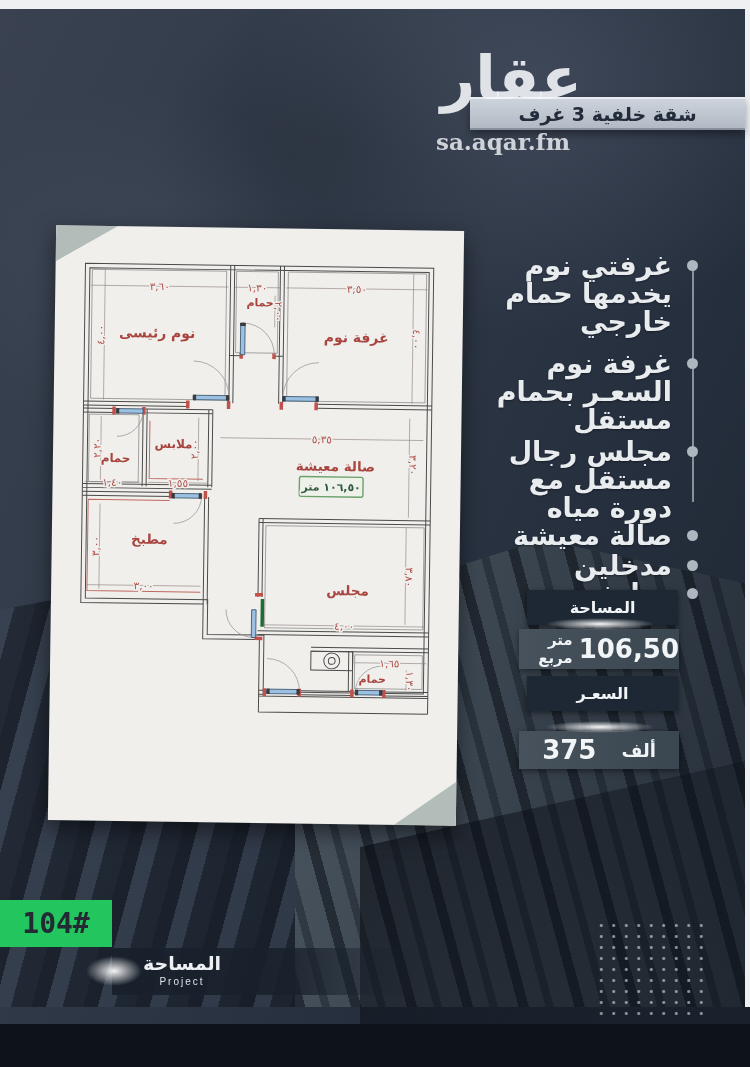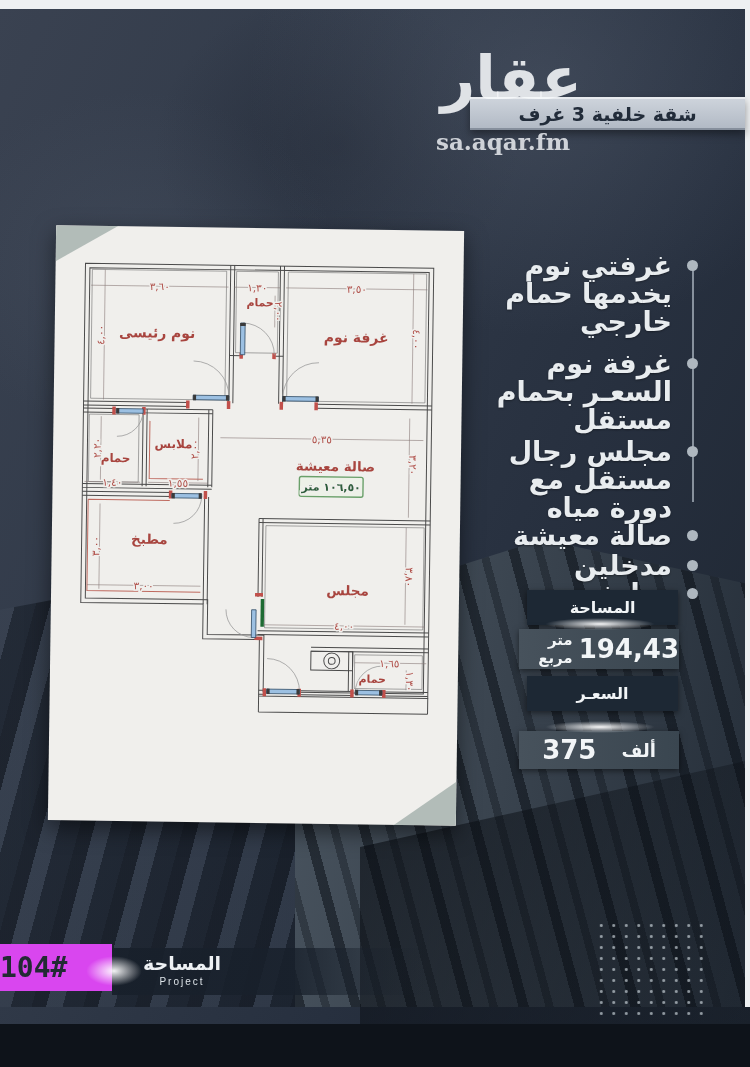--- a/index.html
+++ b/index.html
@@ -58,22 +58,22 @@
   .panel-head{position:absolute;left:527px;width:151px;height:35px;background:#1d2834;
     display:flex;align-items:center;justify-content:center;z-index:5;
     box-shadow:0 2px 6px rgba(0,0,0,.5);}
   .panel-head span{color:#f2f5f7;font-size:16px;font-weight:bold;direction:rtl;}
   .panel-val{position:absolute;left:519px;width:160px;background:linear-gradient(90deg,#47525c,#3a4650);
     display:flex;align-items:center;justify-content:center;gap:6px;z-index:5;
     box-shadow:0 2px 6px rgba(0,0,0,.5);color:#f2f5f7;}
   .flare{position:absolute;z-index:7;pointer-events:none;
     background:radial-gradient(ellipse at center,rgba(255,255,255,.95) 0%,rgba(255,255,255,0) 70%);}
   
-  .proj-num{position:absolute;left:0;top:944px;width:112px;height:47px;background:#d946ef;
-    display:flex;align-items:center;justify-content:flex-start;z-index:5;}
+  .proj-num{position:absolute;left:0;top:900px;width:112px;height:47px;background:#22c55e;
+    display:flex;align-items:center;justify-content:center;z-index:5;}
   .proj-num span{font-family:"DejaVu Sans Mono",monospace;font-weight:bold;font-size:28px;color:#232a34;}
   .proj-band{position:absolute;left:112px;top:948px;width:315px;height:47px;z-index:4;
     background:linear-gradient(90deg,rgba(24,32,43,.95) 0%,rgba(24,32,43,.85) 55%,rgba(24,32,43,0) 100%);
     display:flex;flex-direction:column;align-items:flex-start;justify-content:center;padding-left:22px;}
   .proj-band .ar{color:#eef1f4;font-size:19px;font-weight:bold;line-height:20px;direction:rtl;width:96px;text-align:center;}
   .proj-band .en{color:#dde3e8;font-family:Liberation Sans, sans-serif;font-size:10px;
     letter-spacing:2px;line-height:17px;width:96px;text-align:center;}
   
   .card{position:absolute;left:52px;top:228px;width:408px;height:595px;background:#f0efec;
     transform:rotate(0.8deg);box-shadow:0 8px 22px rgba(0,0,0,.5);z-index:3;}
@@ -139,21 +139,21 @@
       <span class="dot"></span>
       <span>مطبخ</span>
     </div>
   </div>
 
   <div class="panel-head" style="top:590px;">
     <span>المساحة</span>
   </div>
   <div class="flare" style="left:545px;top:618px;width:110px;height:12px;"></div>
   <div class="panel-val" style="top:629px;height:40px;direction:rtl;">
-    <span style="font-size:26px;font-weight:bold;">194,43</span>
+    <span style="font-size:26px;font-weight:bold;">106,50</span>
     <span style="font-size:15px;font-weight:bold;">متر مربع</span>
   </div>
 
   <div class="panel-head" style="top:676px;">
     <span>السعـر</span>
   </div>
   <div class="flare" style="left:545px;top:721px;width:110px;height:12px;"></div>
   <div class="panel-val" style="top:731px;height:38px;direction:ltr;gap:25px;">
     <span style="font-size:26px;font-weight:bold;">375</span>
     <span style="font-size:18px;font-weight:bold;">ألف</span>

